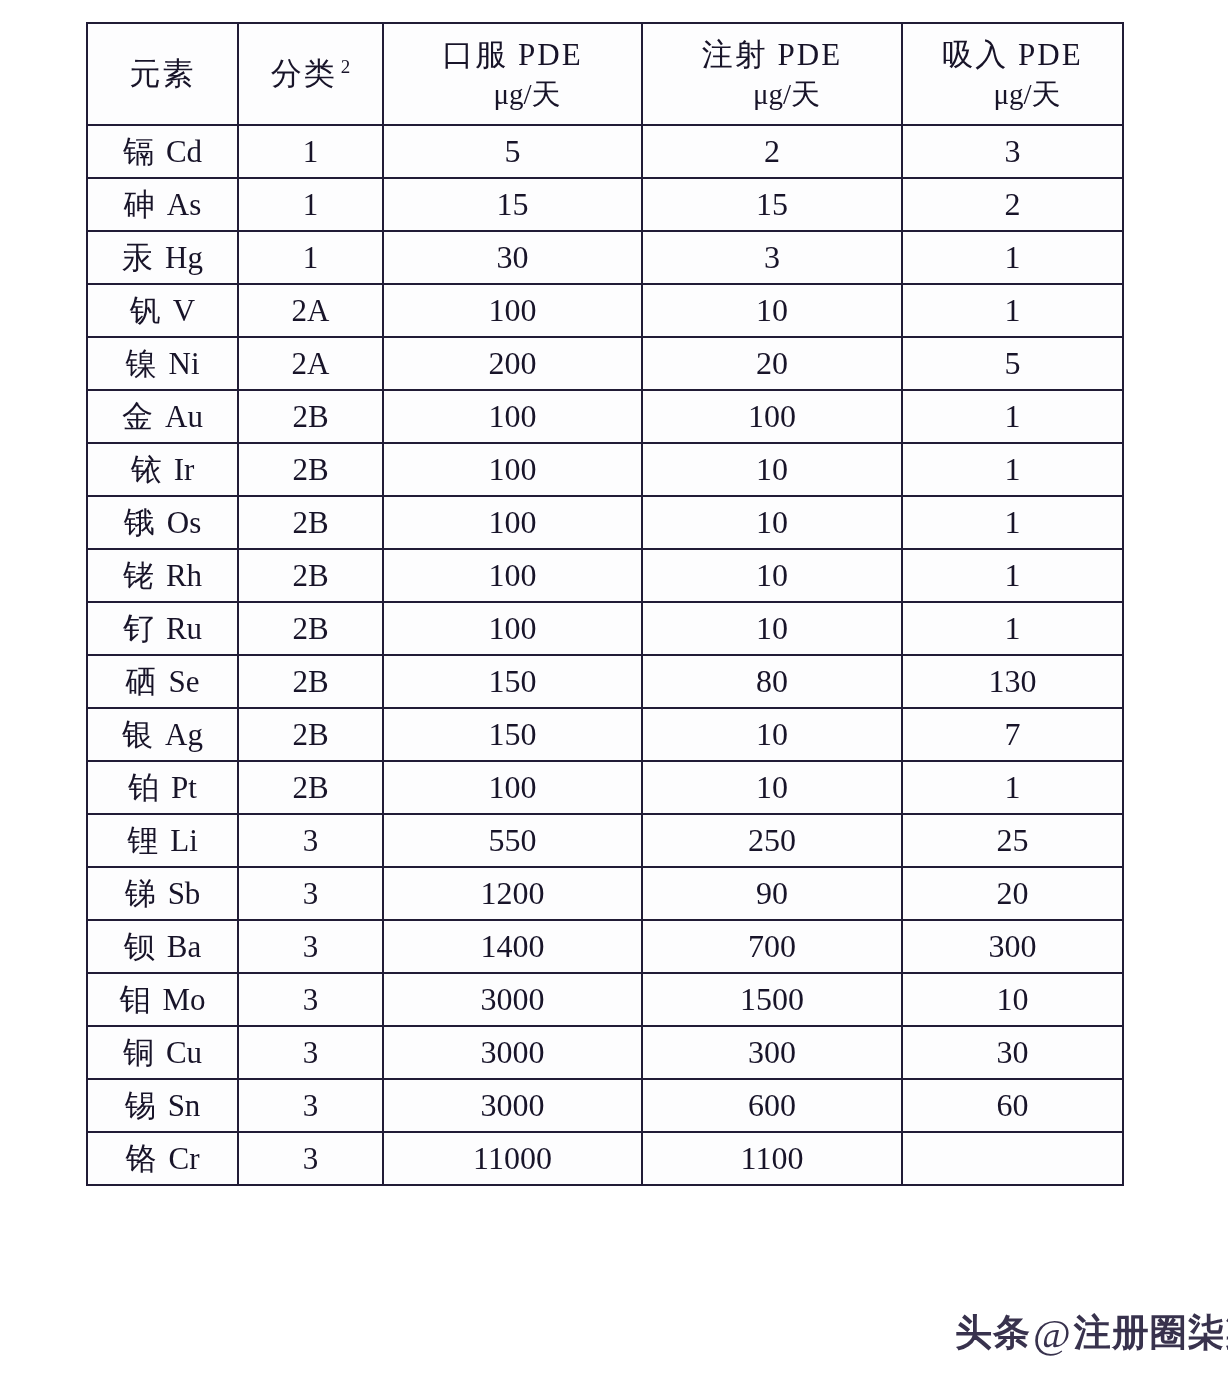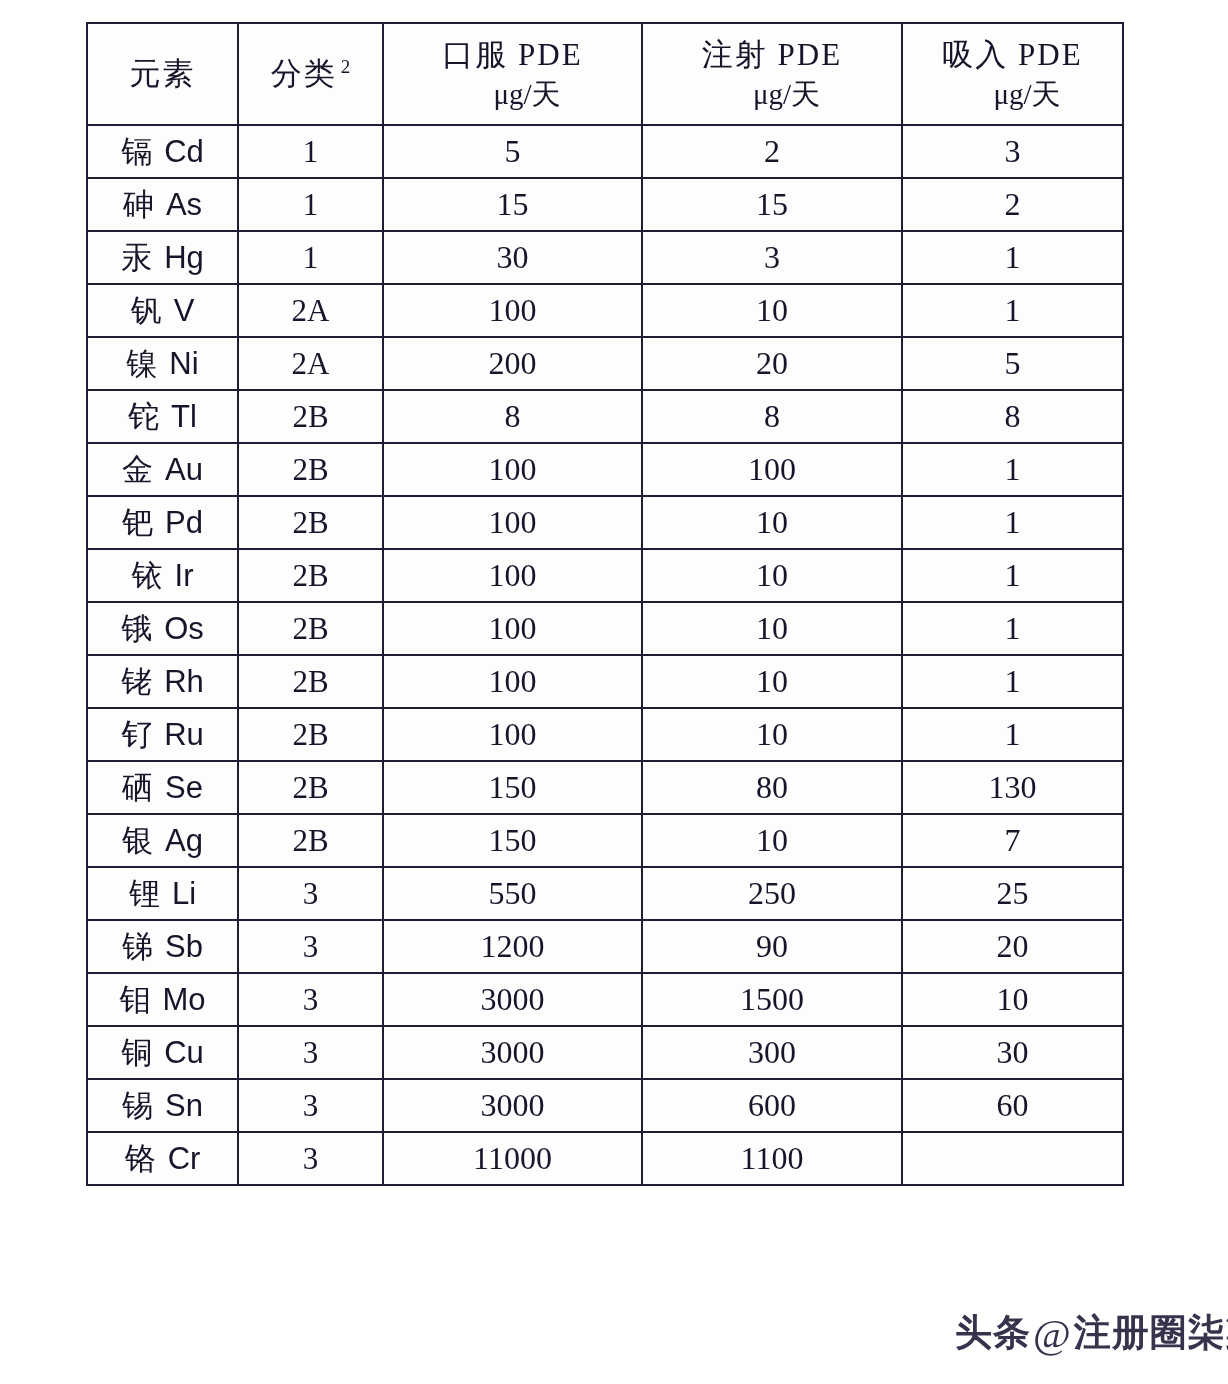--- a/index.html
+++ b/index.html
@@ -75,21 +75,21 @@
 
   td.element-cell {
     font-size: 31px;
     letter-spacing: 0;
     white-space: nowrap;
   }
   td.element-cell .el-cn {
     margin-right: 12px;
   }
   td.element-cell .el-sym {
-    font-family: Liberation Sans, sans-serif;
+    font-family: Liberation Serif, serif;
   }
 
   td.class-cell { font-size: 31px; }
   td.num-cell   { font-size: 32px; }
 
   
   #watermark {
     position: absolute;
     left: 925px;
     top: 1305px;
@@ -165,38 +165,24 @@
           <td class="num-cell">1</td>
         </tr>
         <tr>
           <td class="element-cell"><span class="el-cn">镍</span><span class="el-sym">Ni</span></td>
           <td class="class-cell">2A</td>
           <td class="num-cell">200</td>
           <td class="num-cell">20</td>
           <td class="num-cell">5</td>
         </tr>
         <tr>
-          <td class="element-cell"><span class="el-cn">铊</span><span class="el-sym">Tl</span></td>
-          <td class="class-cell">2B</td>
-          <td class="num-cell">8</td>
-          <td class="num-cell">8</td>
-          <td class="num-cell">8</td>
-        </tr>
-        <tr>
           <td class="element-cell"><span class="el-cn">金</span><span class="el-sym">Au</span></td>
           <td class="class-cell">2B</td>
           <td class="num-cell">100</td>
           <td class="num-cell">100</td>
-          <td class="num-cell">1</td>
-        </tr>
-        <tr>
-          <td class="element-cell"><span class="el-cn">钯</span><span class="el-sym">Pd</span></td>
-          <td class="class-cell">2B</td>
-          <td class="num-cell">100</td>
-          <td class="num-cell">10</td>
           <td class="num-cell">1</td>
         </tr>
         <tr>
           <td class="element-cell"><span class="el-cn">铱</span><span class="el-sym">Ir</span></td>
           <td class="class-cell">2B</td>
           <td class="num-cell">100</td>
           <td class="num-cell">10</td>
           <td class="num-cell">1</td>
         </tr>
         <tr>
@@ -228,32 +214,46 @@
           <td class="num-cell">130</td>
         </tr>
         <tr>
           <td class="element-cell"><span class="el-cn">银</span><span class="el-sym">Ag</span></td>
           <td class="class-cell">2B</td>
           <td class="num-cell">150</td>
           <td class="num-cell">10</td>
           <td class="num-cell">7</td>
         </tr>
         <tr>
+          <td class="element-cell"><span class="el-cn">铂</span><span class="el-sym">Pt</span></td>
+          <td class="class-cell">2B</td>
+          <td class="num-cell">100</td>
+          <td class="num-cell">10</td>
+          <td class="num-cell">1</td>
+        </tr>
+        <tr>
           <td class="element-cell"><span class="el-cn">锂</span><span class="el-sym">Li</span></td>
           <td class="class-cell">3</td>
           <td class="num-cell">550</td>
           <td class="num-cell">250</td>
           <td class="num-cell">25</td>
         </tr>
         <tr>
           <td class="element-cell"><span class="el-cn">锑</span><span class="el-sym">Sb</span></td>
           <td class="class-cell">3</td>
           <td class="num-cell">1200</td>
           <td class="num-cell">90</td>
           <td class="num-cell">20</td>
+        </tr>
+        <tr>
+          <td class="element-cell"><span class="el-cn">钡</span><span class="el-sym">Ba</span></td>
+          <td class="class-cell">3</td>
+          <td class="num-cell">1400</td>
+          <td class="num-cell">700</td>
+          <td class="num-cell">300</td>
         </tr>
         <tr>
           <td class="element-cell"><span class="el-cn">钼</span><span class="el-sym">Mo</span></td>
           <td class="class-cell">3</td>
           <td class="num-cell">3000</td>
           <td class="num-cell">1500</td>
           <td class="num-cell">10</td>
         </tr>
         <tr>
           <td class="element-cell"><span class="el-cn">铜</span><span class="el-sym">Cu</span></td>

